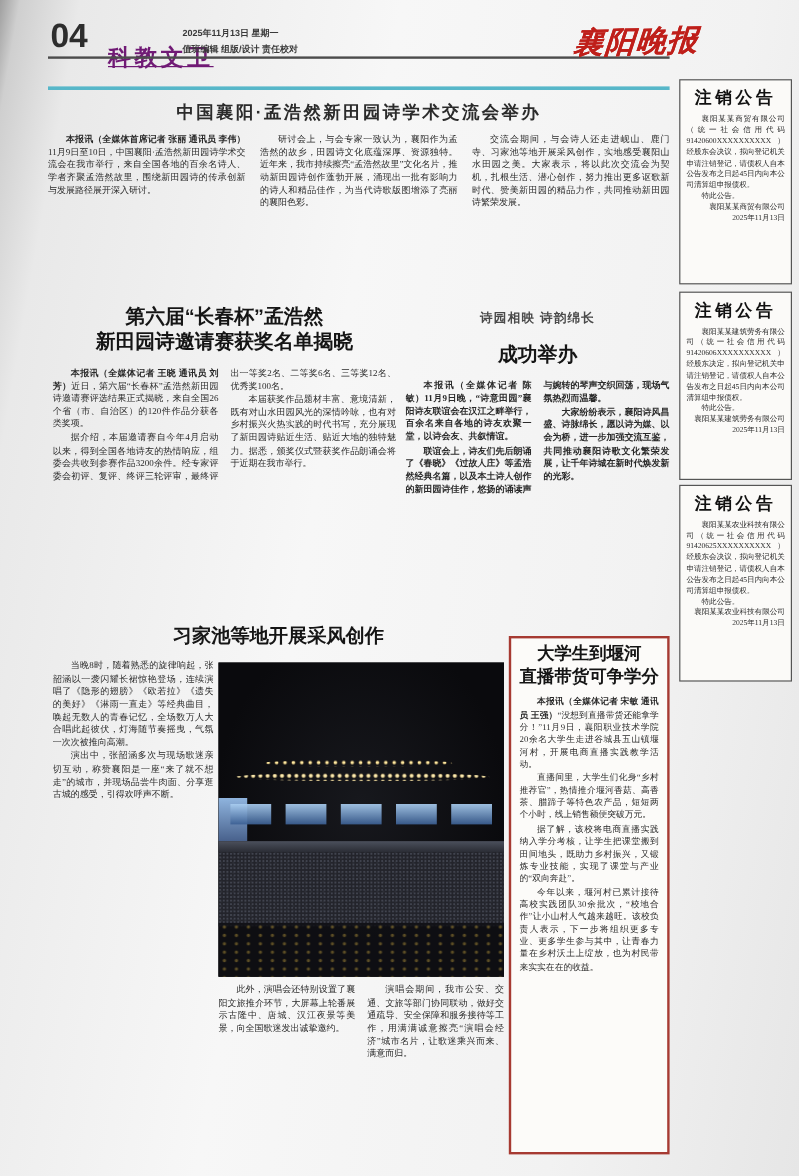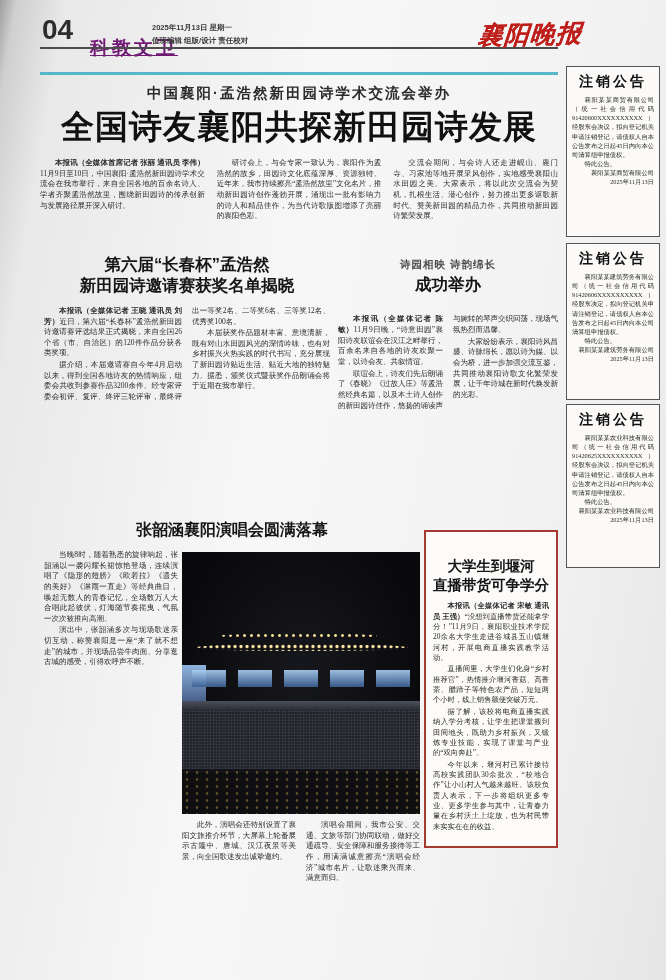--- a/index.html
+++ b/index.html
@@ -27,23 +27,23 @@
   
   .main-art { position:absolute; left:40px; top:72px; width:518px; border-top:3px solid; border-image:linear-gradient(#57b7c9,#2e7f96) 1; }
   .main-kicker { margin-top:9px; text-align:center; font:600 14.5px "Liberation Sans",sans-serif; color:#2b2b2b; letter-spacing:2px; }
   .main-headline { margin-top:2px; text-align:center; font:bold 33px "Liberation Sans",sans-serif; color:#111; letter-spacing:1px; }
   .main-body { margin-top:8px; height:106px; }
 
   
   .award-art { position:absolute; left:44px; top:254px; width:286px; }
   .gala-art  { position:absolute; left:338px; top:258px; width:220px; }
   .sub-headline { text-align:center; font:bold 16.5px "Liberation Sans",sans-serif; color:#151515; line-height:1.3; }
-  .sub-kicker { text-align:center; font:bold 10.5px "Liberation Sans",sans-serif; color:#4a4a4a; letter-spacing:1px; margin-bottom:2px; }
+  .sub-kicker { text-align:center; font:bold 10.5px "Liberation Sans",sans-serif; color:#4a4a4a; letter-spacing:1px; margin-bottom:14px; }
   .award-body { margin-top:9px; height:202px; }
-  .gala-body  { margin-top:19px; height:182px; }
+  .gala-body  { margin-top:9px; height:182px;font-weight:bold; }
 
   
   .concert-art { position:absolute; left:44px; top:520px; width:376px; height:390px; }
   .concert-headline { text-align:center; font:bold 16px "Liberation Sans",sans-serif; color:#151515; }
   .concert-left { position:absolute; left:0; top:30px; width:134px; height:356px; }
   .concert-bottom { position:absolute; left:138px; top:300px; width:238px; height:88px; }
 
   
   .photo { position:absolute; left:138px; top:32px; width:238px; height:262px; background:#0b0b0e; overflow:hidden; }
   .ph-sky { position:absolute; inset:0; background:radial-gradient(ellipse at 50% 45%, #17181d 0%, #0a0a0d 72%); }
@@ -57,22 +57,22 @@
   .ph-crowd { position:absolute; left:0; right:0; top:57%; height:27%;
     background-color:#23242b;
     background-image:radial-gradient(circle,#41444f .7px, transparent 1.1px), radial-gradient(circle,#2c2e36 .8px, transparent 1.2px);
     background-size:3px 3px, 5px 4px; }
   .ph-crowd::before { content:""; position:absolute; left:0; right:0; top:0; height:9px; background:linear-gradient(#4b505c,#2b2d35); }
   .ph-reflect { position:absolute; left:0; right:0; bottom:0; height:17%;
     background-color:#101014;
     background-image:radial-gradient(circle,#6b5a2a 1px, transparent 1.7px); background-size:10px 7px; opacity:.85; }
 
   
-  .campus-art { position:absolute; left:424px; top:530px; width:134px; height:318px;
-    border:2px solid #a63a32; background:#fcfbf9; padding:25px 7px; }
+  .campus-art { position:absolute; left:424px; top:530px; width:134px; height:432px;
+    border:2px solid #a63a32; background:#fcfbf9; padding:4px 7px; }
   .campus-headline { text-align:center; font:bold 14.5px "Liberation Sans",sans-serif; color:#151515; line-height:1.32; }
   .campus-body { margin-top:6px; font-size:7.3px; height:300px; }
 
   
   .notice { position:absolute; left:566px; width:94px; border:1px solid #555; background:#fbfaf8; padding:6px 5px 12px; }
   .notice-1 { top:66px;  height:171px; }
   .notice-2 { top:243px; height:157px; }
   .notice-3 { top:404px; height:164px; }
   .notice-title { text-align:center; font:bold 14px "Liberation Sans",sans-serif; letter-spacing:3px; color:#111; margin-bottom:4px; }
   .notice-body { font-size:6.3px; line-height:1.45; text-align:justify; color:#2a2a2a; }
@@ -94,21 +94,20 @@
   <div class="section">科教文卫</div>
   <div class="dateblock">
     <div>2025年11月13日 星期一</div>
     <div>值班编辑 组版/设计 责任校对</div>
   </div>
   <div class="header-rule"></div>
   <div class="masthead">襄阳晚报</div>
 
   <div class="main-art">
     <div class="main-kicker">中国襄阳·孟浩然新田园诗学术交流会举办</div>
-    <div class="main-headline">全国诗友襄阳共探新田园诗发展</div>
     <div class="main-body body-text col3">
       <p><b>本报讯（全媒体首席记者 张丽 通讯员 李伟）</b><span>11月9日至10日，中国襄阳·孟浩然新田园诗学术交流会在我市举行，来自全国各地的百余名诗人、学者齐聚孟浩然故里，围绕新田园诗的传承创新与发展路径展开深入研讨。</span></p>
       <p>研讨会上，与会专家一致认为，襄阳作为孟浩然的故乡，田园诗文化底蕴深厚、资源独特。近年来，我市持续擦亮“孟浩然故里”文化名片，推动新田园诗创作蓬勃开展，涌现出一批有影响力的诗人和精品佳作，为当代诗歌版图增添了亮丽的襄阳色彩。</p>
       <p>交流会期间，与会诗人还走进岘山、鹿门寺、习家池等地开展采风创作，实地感受襄阳山水田园之美。大家表示，将以此次交流会为契机，扎根生活、潜心创作，努力推出更多讴歌新时代、赞美新田园的精品力作，共同推动新田园诗繁荣发展。</p>
     </div>
   </div>
 
   <div class="award-art">
     <div class="sub-headline">
       <div>第六届“长春杯”孟浩然</div>
@@ -127,21 +126,21 @@
       <div>成功举办</div>
     </div>
     <div class="gala-body body-text col2">
       <p><b>本报讯（全媒体记者 陈敏）</b><span>11月9日晚，“诗意田园”襄阳诗友联谊会在汉江之畔举行，百余名来自各地的诗友欢聚一堂，以诗会友、共叙情谊。</span></p>
       <p>联谊会上，诗友们先后朗诵了《春晓》《过故人庄》等孟浩然经典名篇，以及本土诗人创作的新田园诗佳作，悠扬的诵读声与婉转的琴声交织回荡，现场气氛热烈而温馨。</p>
       <p>大家纷纷表示，襄阳诗风昌盛、诗脉绵长，愿以诗为媒、以会为桥，进一步加强交流互鉴，共同推动襄阳诗歌文化繁荣发展，让千年诗城在新时代焕发新的光彩。</p>
     </div>
   </div>
 
   <div class="concert-art">
-    <div class="concert-headline">张韶涵襄阳演唱会圆满落幕</div>
+    <div class="concert-headline">习家池等地开展采风创作</div>
     <div class="concert-left body-text">
       <p>当晚8时，随着熟悉的旋律响起，张韶涵以一袭闪耀长裙惊艳登场，连续演唱了《隐形的翅膀》《欧若拉》《遗失的美好》《淋雨一直走》等经典曲目，唤起无数人的青春记忆，全场数万人大合唱此起彼伏，灯海随节奏摇曳，气氛一次次被推向高潮。</p>
       <p>演出中，张韶涵多次与现场歌迷亲切互动，称赞襄阳是一座“来了就不想走”的城市，并现场品尝牛肉面、分享逛古城的感受，引得欢呼声不断。</p>
     </div>
     <div class="photo">
       <div class="ph-sky"></div>
       <div class="ph-garland2"></div>
       <div class="ph-garland1"></div>
       <div class="ph-bigscreen"></div>
       <div class="ph-screens">

